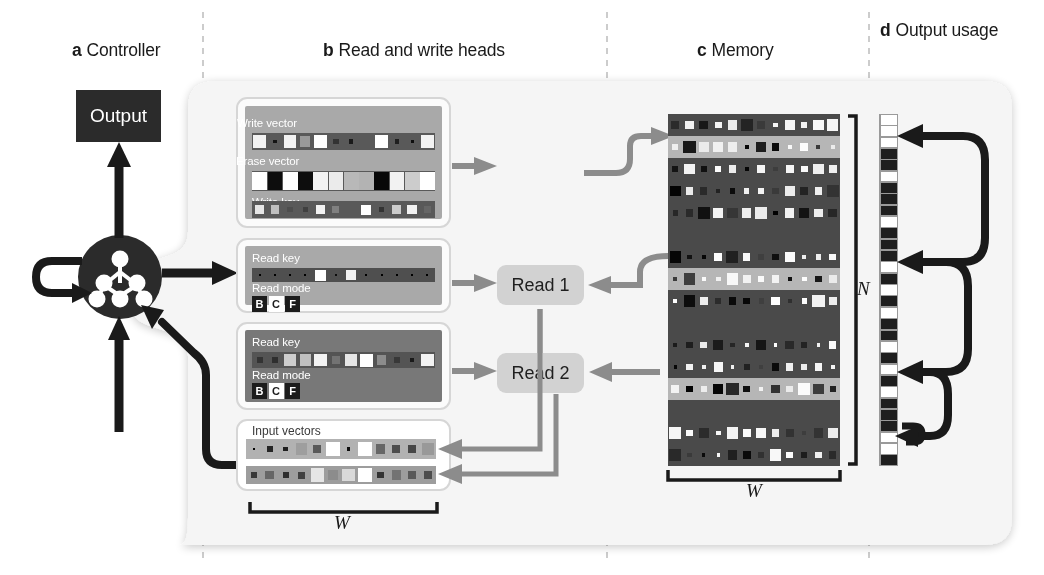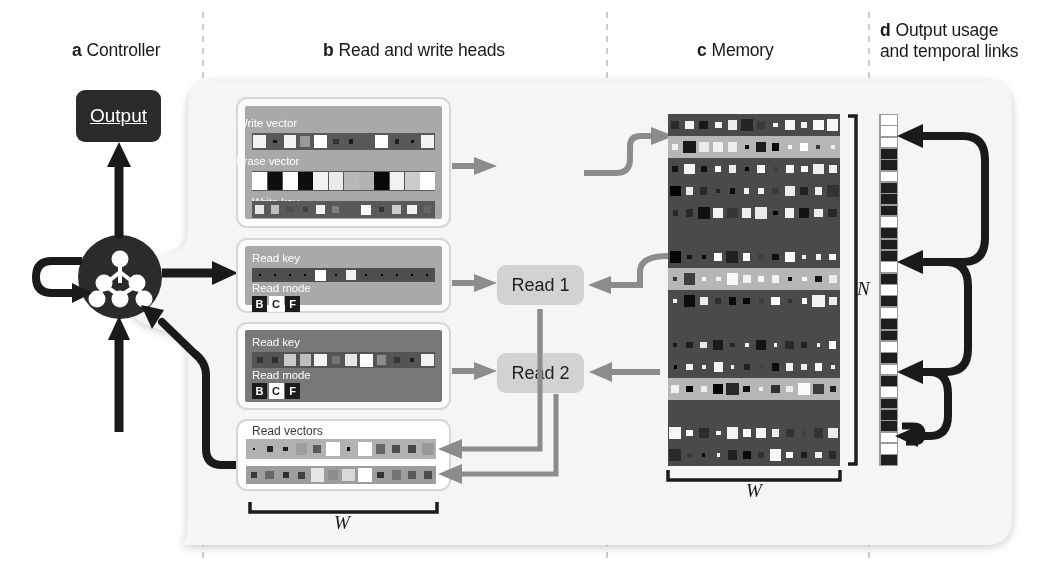--- a/index.html
+++ b/index.html
@@ -17,24 +17,24 @@
     font-size: 17.5px;
     color: #1a1a1a;
     letter-spacing: -0.2px;
     white-space: nowrap;
     line-height: 1.18;
   }
   .panel-title b { font-weight: 800; margin-right: 5px; }
   .blackbox {
     position: absolute;
     background: #2b2b2b;
-    border-radius: 9px;
+    border-radius: 0;
     color: #fff;
     font-size: 19px;
-    display: flex; align-items: center; justify-content: center; text-decoration: underline;
+    display: flex; align-items: center; justify-content: center;
   }
   .greybtn {
     position: absolute;
     background: #d2d2d2;
     border-radius: 9px;
     color: #1f1f1f;
     font-size: 18px;
     display: flex; align-items: center; justify-content: center;
   }
   .headgroup {
@@ -122,21 +122,20 @@
     <b>a</b><span>Controller</span>
   </div>
   <div class="panel-title" style="left:323px; top:40px;">
     <b>b</b><span>Read and write heads</span>
   </div>
   <div class="panel-title" style="left:697px; top:40px;">
     <b>c</b><span>Memory</span>
   </div>
   <div class="panel-title" style="left:880px; top:20px;">
     <b>d</b><span>Output usage</span><br>
-    <span style="margin-left:0">and temporal links</span>
   </div>
 
   <div class="blackbox" style="left:76px; top:90px; width:85px; height:52px;">
     <span>Output</span>
   </div>
 
   <svg class="layer">
 
     <circle cx="120" cy="277" r="42" fill="#2b2b2b"></circle>
 
@@ -395,21 +394,21 @@
       </div>
     </div>
   <div class="cardlabel" style="left:252px; top:369px;">Read mode</div>
   <div class="modebox" id="read2-modes" style="left:252px; top:383px;">
       <div class="modecell" style="background: rgb(28, 28, 28); color: rgb(255, 255, 255);">B</div>
       <div class="modecell" style="background: rgb(255, 255, 255); color: rgb(28, 28, 28);">C</div>
       <div class="modecell" style="background: rgb(28, 28, 28); color: rgb(255, 255, 255);">F</div>
     </div>
 
   <div class="headgroup" style="left:236px; top:419px; width:215px; height:72px; background:#ffffff;"></div>
-  <div style="position:absolute; left:252px; top:424px; font-size:12px; color:#3a3a3a;">Read vectors</div>
+  <div style="position:absolute; left:252px; top:424px; font-size:12px; color:#3a3a3a;">Input vectors</div>
   <div class="striprow" id="read-vector-1-strip" style="left:246px; top:439px; width:190px; height:20px; background:#b2b2b2;">
       <div class="cellwrap" style="width: 15.8333px; height: 20px;">
         <div style="height: 2.58px; width: 2.58px; background: rgb(5, 5, 5);"></div>
       </div>
       <div class="cellwrap" style="width: 15.8333px; height: 20px;">
         <div style="height: 5.55128px; width: 5.55128px; background: rgb(38, 38, 38);"></div>
       </div>
       <div class="cellwrap" style="width: 15.8333px; height: 20px;">
         <div style="height: 4.96521px; width: 4.96521px; background: rgb(31, 31, 31);"></div>
       </div>

